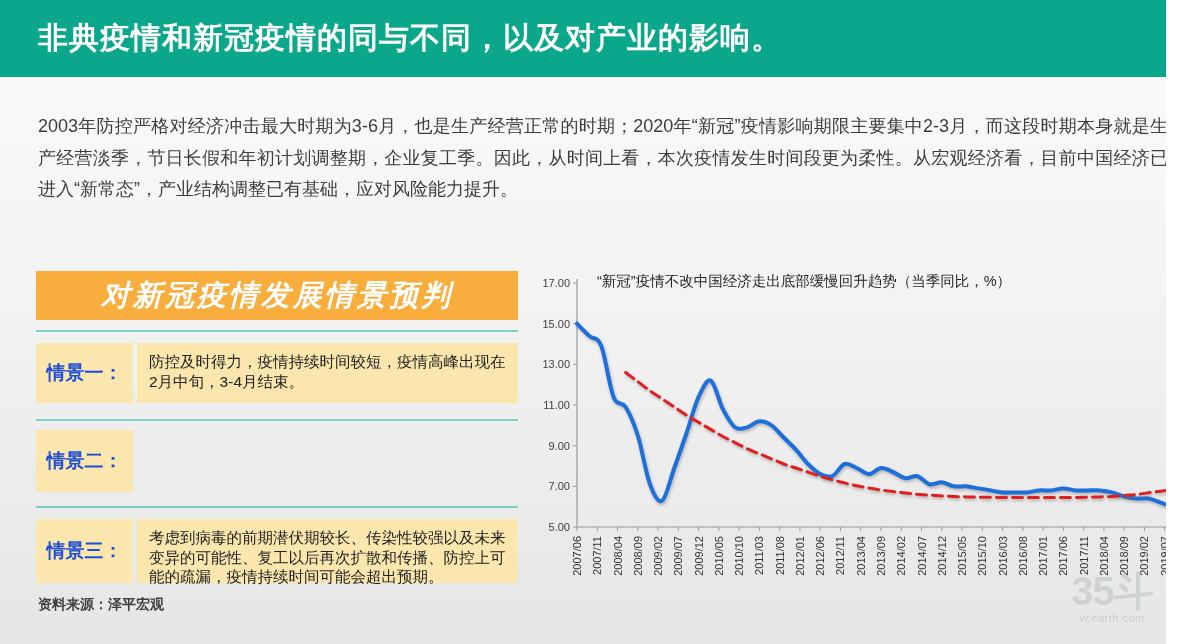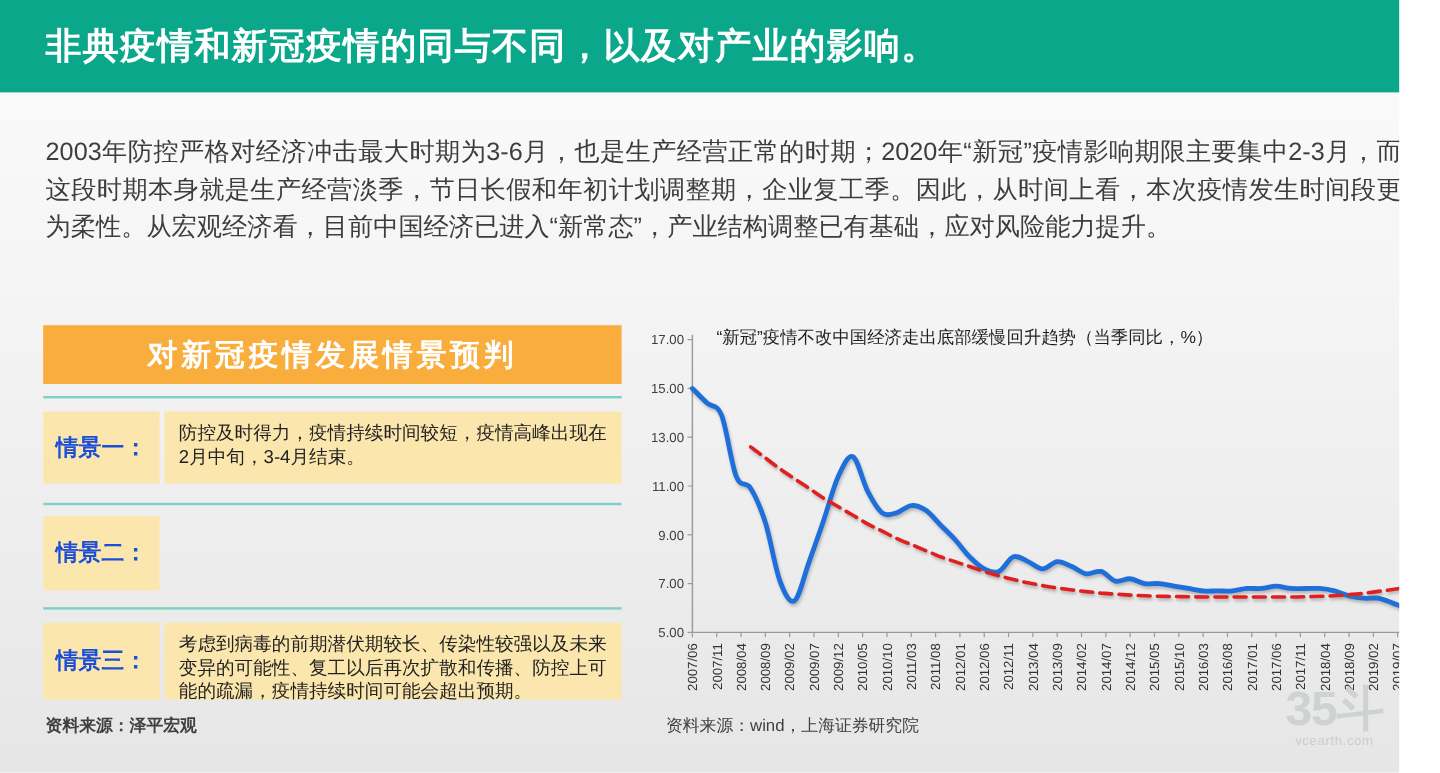--- a/index.html
+++ b/index.html
@@ -11,26 +11,26 @@
   }
   .header{
     position:absolute;left:0;top:0;width:1200px;height:77px;
     background:#0ba78a;display:flex;align-items:center;
   }
   .header-title{
     padding-left:38px;color:#ffffff;font-size:30px;font-weight:bold;letter-spacing:1px;
   }
   .intro{
     position:absolute;left:38px;top:111px;width:1130px;
-    font-size:21px;line-height:31.7px;color:#3d3d3d;text-align:justify;
+    font-size:18px;line-height:31.7px;color:#3d3d3d;text-align:justify;
   }
   .panel-header{
     position:absolute;left:36px;top:271px;width:482px;height:49px;
     background:#f9ad3c;display:flex;align-items:center;justify-content:center;
-    color:#ffffff;font-size:25px;font-weight:bold;letter-spacing:3px;
+    color:#ffffff;font-size:29px;font-weight:bold;letter-spacing:3px;font-style:italic;
   }
   .divider{position:absolute;left:36px;width:482px;height:2px;background:#7ed0c4;}
   .d1{top:330px;} .d2{top:419px;} .d3{top:506px;}
   .row-label{
     position:absolute;left:36px;width:97px;background:#fbe7ad;
     display:flex;align-items:center;justify-content:center;
     font-size:19px;font-weight:bold;color:#1d4ed8;
   }
   .row-text{
     position:absolute;left:137px;width:381px;background:#fbe7ad;
@@ -69,21 +69,20 @@
   <div class="row-text r1">防控及时得力，疫情持续时间较短，疫情高峰出现在2月中旬，3-4月结束。</div>
   <div class="divider d2"></div>
 
   <div class="row-label r2">情景二：</div>
   <div class="divider d3"></div>
 
   <div class="row-label r3">情景三：</div>
   <div class="row-text r3">考虑到病毒的前期潜伏期较长、传染性较强以及未来变异的可能性、复工以后再次扩散和传播、防控上可能的疏漏，疫情持续时间可能会超出预期。</div>
 
   <div class="source source-left">资料来源：泽平宏观</div>
-  <div class="source source-right">资料来源：wind，上海证券研究院</div>
 
   <div class="chart-wrap">
     <svg id="chart-svg" class="chart-svg" width="660" height="332" viewBox="0 0 660 332">
         <defs>
           <marker id="arrow" orient="auto" markerWidth="9" markerHeight="8" refX="5.5" refY="3.5">
             <path d="M0,0 L8,3.5 L0,7 Z" fill="#e02020"></path>
           </marker>
         </defs>
         <line x1="37" y1="11" x2="37" y2="259" stroke="#9a9a9a" stroke-width="1.2"></line>
         <line x1="37" y1="259" x2="651" y2="259" stroke="#9a9a9a" stroke-width="1.2"></line>

